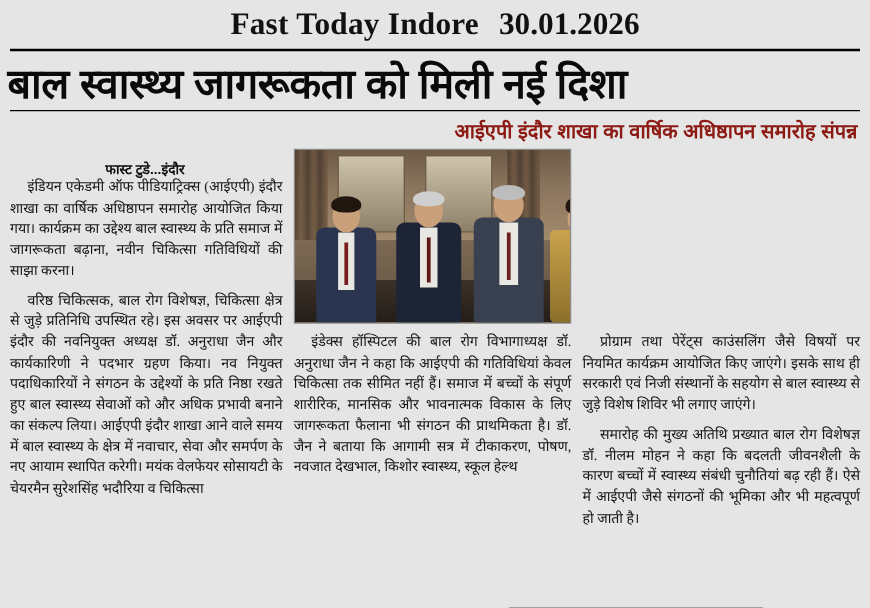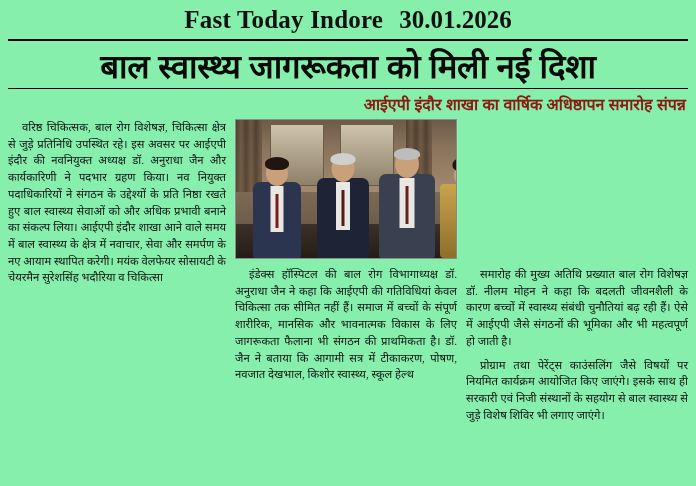--- a/index.html
+++ b/index.html
@@ -7,21 +7,21 @@
     padding: 0;
     background: #6d6d6d;
   }
   body {
     font-family: "Liberation Serif", serif;
   }
   .page {
     position: relative;
     width: 696px;
     height: 486px;
-    background: #86efac;
+    background: #e5e5e5;
     overflow: hidden;
     box-sizing: border-box;
   }
   .masthead {
     text-align: center;
     padding-top: 6px;
     padding-bottom: 2px;
   }
   .masthead-title {
     font-family: "Liberation Serif", serif;
@@ -42,21 +42,21 @@
   .rule {
     height: 2px;
     background: #000;
     margin: 3px 8px 0 8px;
   }
   .rule.thin {
     height: 1px;
     margin-top: 2px;
   }
   .headline {
-    text-align: center;
+    text-align: left;
     font-family: "Liberation Sans", sans-serif;
     font-weight: bold;
     font-size: 33px;
     line-height: 1.15;
     color: #0a0a0a;
     margin: 7px 6px 0 6px;
     letter-spacing: -0.3px;
   }
   .subhead {
     text-align: right;
@@ -188,20 +188,22 @@
 
   <div class="headline">बाल स्वास्थ्य जागरूकता को मिली नई दिशा</div>
 
   <div class="rule thin"></div>
 
   <div class="subhead">आईएपी इंदौर शाखा का वार्षिक अधिष्ठापन समारोह संपन्न</div>
 
   <div class="content">
 
     <div class="col col-1">
+      <div class="byline">फास्ट टुडे...इंदौर</div>
+      <p class="body-text indent">इंडियन एकेडमी ऑफ पीडियाट्रिक्स (आईएपी) इंदौर शाखा का वार्षिक अधिष्ठापन समारोह आयोजित किया गया। कार्यक्रम का उद्देश्य बाल स्वास्थ्य के प्रति समाज में जागरूकता बढ़ाना, नवीन चिकित्सा गतिविधियों की साझा करना।</p>
       <p class="body-text indent">वरिष्ठ चिकित्सक, बाल रोग विशेषज्ञ, चिकित्सा क्षेत्र से जुड़े प्रतिनिधि उपस्थित रहे। इस अवसर पर आईएपी इंदौर की नवनियुक्त अध्यक्ष डॉ. अनुराधा जैन और कार्यकारिणी ने पदभार ग्रहण किया। नव नियुक्त पदाधिकारियों ने संगठन के उद्देश्यों के प्रति निष्ठा रखते हुए बाल स्वास्थ्य सेवाओं को और अधिक प्रभावी बनाने का संकल्प लिया। आईएपी इंदौर शाखा आने वाले समय में बाल स्वास्थ्य के क्षेत्र में नवाचार, सेवा और समर्पण के नए आयाम स्थापित करेगी। मयंक वेलफेयर सोसायटी के चेयरमैन सुरेशसिंह भदौरिया व चिकित्सा</p>
     </div>
 
     <div class="col col-2">
       <div class="photo">
         <div class="photo-wide">
           <div class="ph-wall"></div>
           <div class="ph-curtain" style="left:0;"></div>
           <div class="ph-curtain" style="left:170px;"></div>
 
@@ -241,19 +243,19 @@
             <div class="hair" style="bottom:86px; width:25px; height:15px;"></div>
           </div>
 
         </div>
       </div>
       <p class="body-text indent">इंडेक्स हॉस्पिटल की बाल रोग विभागाध्यक्ष डॉ. अनुराधा जैन ने कहा कि आईएपी की गतिविधियां केवल चिकित्सा तक सीमित नहीं हैं। समाज में बच्चों के संपूर्ण शारीरिक, मानसिक और भावनात्मक विकास के लिए जागरूकता फैलाना भी संगठन की प्राथमिकता है। डॉ. जैन ने बताया कि आगामी सत्र में टीकाकरण, पोषण, नवजात देखभाल, किशोर स्वास्थ्य, स्कूल हेल्थ</p>
     </div>
 
     <div class="col col-3">
       <div style="height:147px;"></div>
+      <p class="body-text indent">प्रोग्राम तथा पेरेंट्स काउंसलिंग जैसे विषयों पर नियमित कार्यक्रम आयोजित किए जाएंगे। इसके साथ ही सरकारी एवं निजी संस्थानों के सहयोग से बाल स्वास्थ्य से जुड़े विशेष शिविर भी लगाए जाएंगे।</p>
       <p class="body-text indent">समारोह की मुख्य अतिथि प्रख्यात बाल रोग विशेषज्ञ डॉ. नीलम मोहन ने कहा कि बदलती जीवनशैली के कारण बच्चों में स्वास्थ्य संबंधी चुनौतियां बढ़ रही हैं। ऐसे में आईएपी जैसे संगठनों की भूमिका और भी महत्वपूर्ण हो जाती है।</p>
-      <p class="body-text indent">प्रोग्राम तथा पेरेंट्स काउंसलिंग जैसे विषयों पर नियमित कार्यक्रम आयोजित किए जाएंगे। इसके साथ ही सरकारी एवं निजी संस्थानों के सहयोग से बाल स्वास्थ्य से जुड़े विशेष शिविर भी लगाए जाएंगे।</p>
     </div>
 
   </div>
 
 </div>
 
 </body></html>

